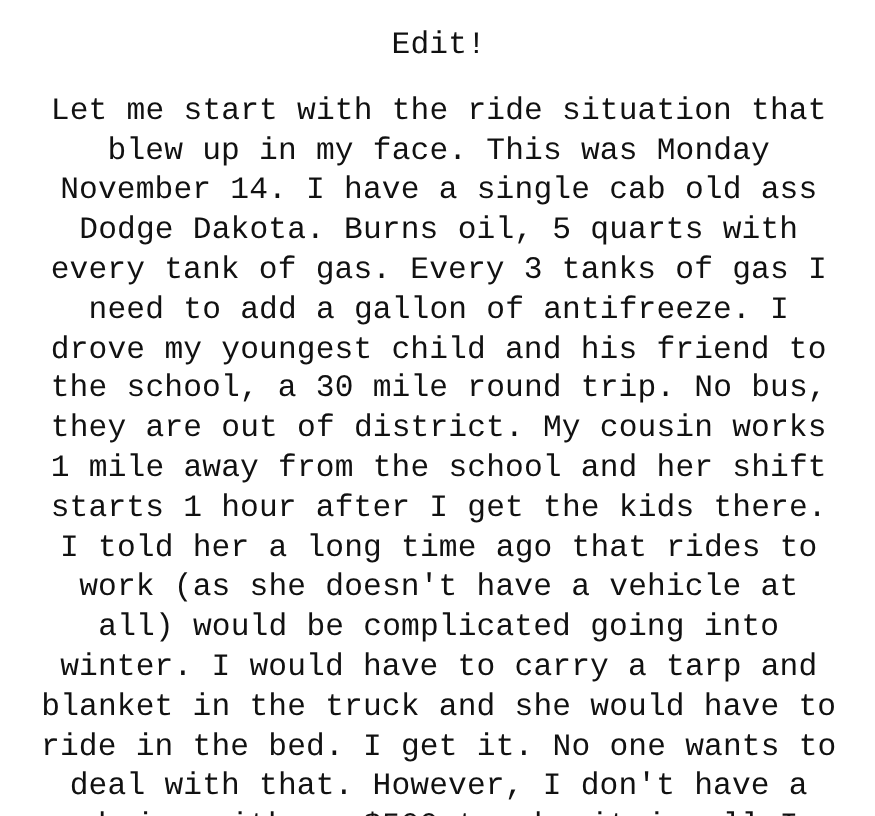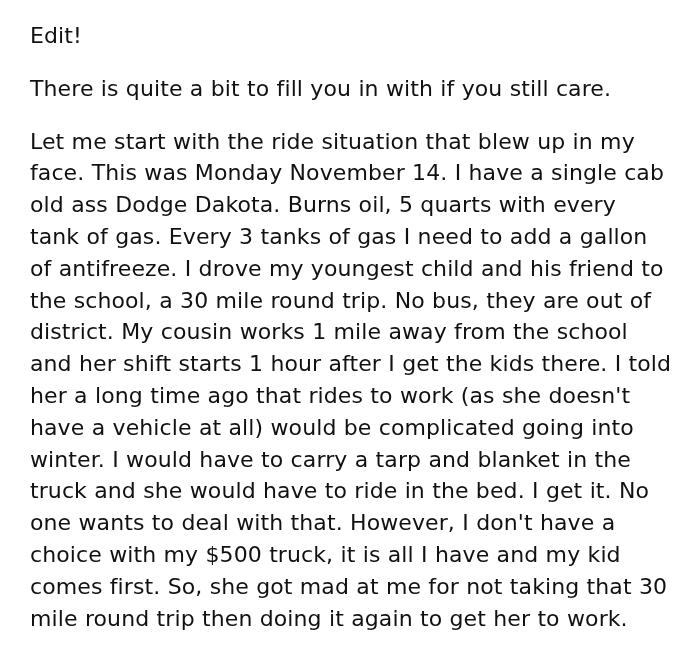--- a/index.html
+++ b/index.html
@@ -15,36 +15,36 @@
     overflow: hidden;
   }
   .page {
     box-sizing: border-box;
     width: 700px;
     height: 653px;
     padding: 20px 28px 0 30px;
     background: #ffffff;
   }
   .para {
-    font-size: 22px;
+    font-size: 25px;
     line-height: 31.8px;
     color: #111111;
     margin: 0 0 20px 0;
     letter-spacing: 0.1px;
     word-spacing: 0.2px;
-    text-align: left;
+    text-align: center;
     white-space: pre-wrap;
+    font-family: Liberation Mono, monospace;
   }
   .para.tight {
     margin-bottom: 21px;
   }
   .para:last-child {
     margin-bottom: 0;
   }
 </style>
 </head>
 <body>
 
 <div class="page">
   <p class="para tight">Edit!</p>
-  <p class="para tight">There is quite a bit to fill you in with if you still care.</p>
   <p class="para">Let me start with the ride situation that blew up in my face. This was Monday November 14. I have a single cab old ass Dodge Dakota. Burns oil, 5 quarts with every tank of gas. Every 3 tanks of gas I need to add a gallon of antifreeze. I drove my youngest child and his friend to the school, a 30 mile round trip. No bus, they are out of district. My cousin works 1 mile away from the school and her shift starts 1 hour after I get the kids there. I told her a long time ago that rides to work (as she doesn't have a vehicle at all) would be complicated going into winter. I would have to carry a tarp and blanket in the truck and she would have to ride in the bed. I get it. No one wants to deal with that. However, I don't have a choice with my $500 truck, it is all I have and my kid comes first. So, she got mad at me for not taking that 30 mile round trip then doing it again to get her to work.</p>
 </div>
 
 </body></html>

